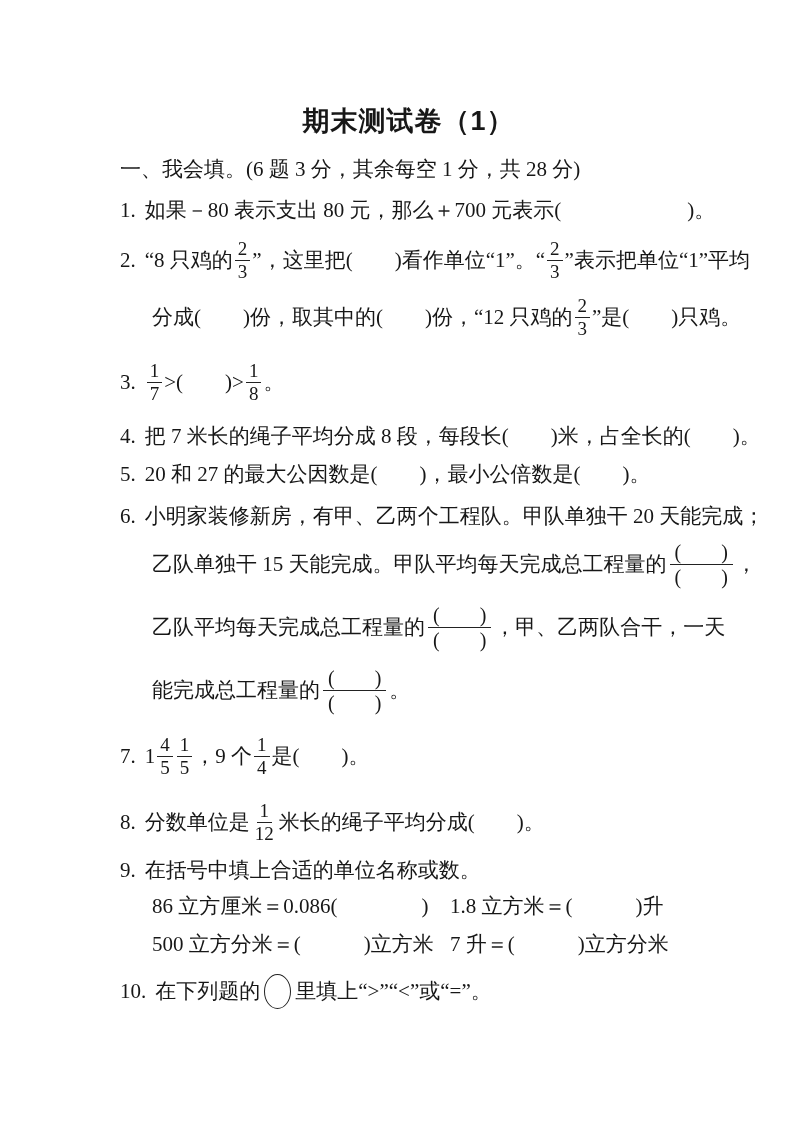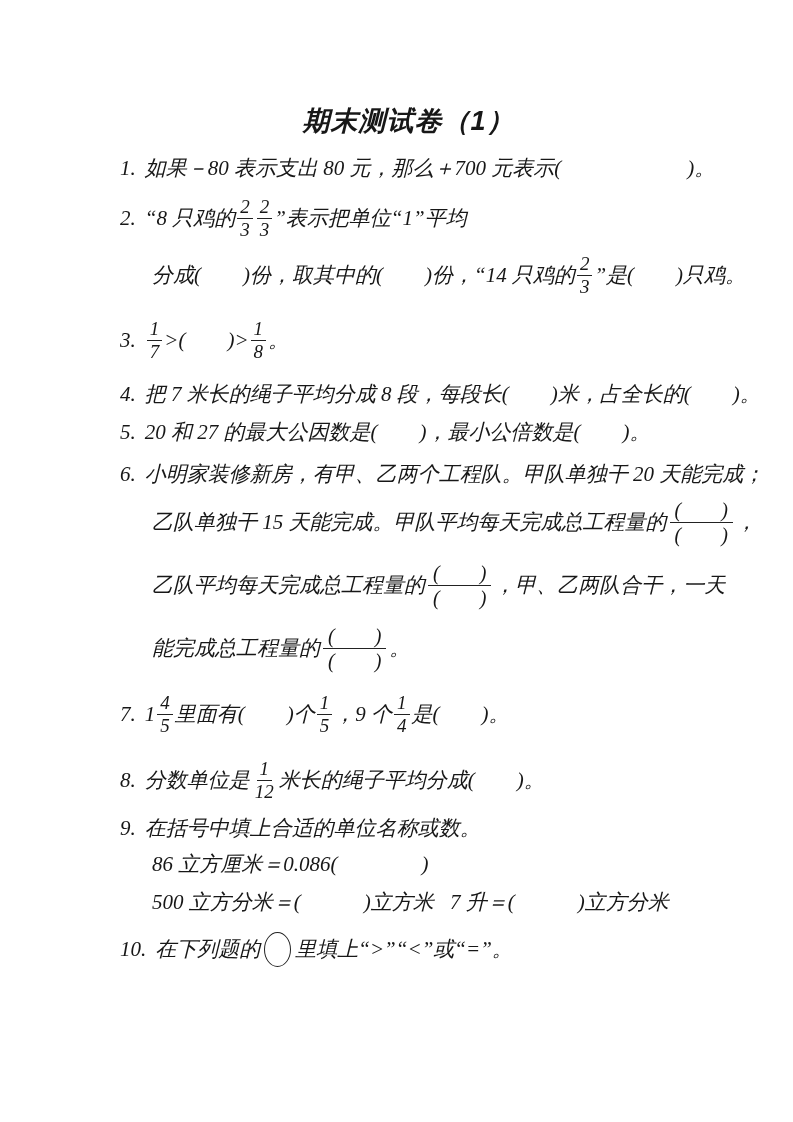--- a/index.html
+++ b/index.html
@@ -6,21 +6,20 @@
   .page{
     position:relative;
     width:793px;height:1122px;
     background:#ffffff;
     box-sizing:border-box;
     padding:103px 96px 0 120px;
     font-family:"Liberation Serif","DejaVu Serif",serif;
     font-size:21px;
     color:#171717;
     overflow:hidden;
-    font-style:italic;
   }
   .title{
     font-family:"Liberation Sans","DejaVu Sans",sans-serif;
     font-size:27px;
     font-weight:700;
     text-align:center;
     margin:0 0 14px 0;
     height:36px;line-height:36px;
     letter-spacing:1px;
   }
@@ -57,44 +56,48 @@
   
   .col1{display:inline-block;width:298px;flex:0 0 298px;}
 </style>
 </head>
 <body>
 
 <div class="page">
 
   <h1 class="title">期末测试卷（1）</h1>
 
+  <div class="section">
+    <span>一、我会填。(6 题 3 分，其余每空 1 分，共 28 分)</span>
+  </div>
 
   <div class="q mb6">
     <div class="line lh30">
       <span class="qno">1.</span>
       <span>如果－80 表示支出 80 元，那么＋700 元表示(　　　　　　)。</span>
     </div>
   </div>
 
   <div class="q mb8">
     <div class="line lh58">
       <span class="qno">2.</span>
       <span>“8 只鸡的</span>
       <span class="frac">
         <span class="num">2</span>
         <span class="den">3</span>
       </span>
+      <span>”，这里把(　　)看作单位“1”。“</span>
       <span class="frac">
         <span class="num">2</span>
         <span class="den">3</span>
       </span>
       <span>”表示把单位“1”平均</span>
     </div>
     <div class="line lh56 indent">
-      <span>分成(　　)份，取其中的(　　)份，“14 只鸡的</span>
+      <span>分成(　　)份，取其中的(　　)份，“12 只鸡的</span>
       <span class="frac">
         <span class="num">2</span>
         <span class="den">3</span>
       </span>
       <span>”是(　　)只鸡。</span>
     </div>
   </div>
 
   <div class="q mb8">
     <div class="line lh58">
@@ -158,21 +161,20 @@
   </div>
 
   <div class="q mb8">
     <div class="line lh58">
       <span class="qno">7.</span>
       <span>1</span>
       <span class="frac">
         <span class="num">4</span>
         <span class="den">5</span>
       </span>
-      <span>里面有(　　)个</span>
       <span class="frac">
         <span class="num">1</span>
         <span class="den">5</span>
       </span>
       <span>，9 个</span>
       <span class="frac">
         <span class="num">1</span>
         <span class="den">4</span>
       </span>
       <span>是(　　)。</span>
@@ -191,20 +193,21 @@
     </div>
   </div>
 
   <div class="q mb6">
     <div class="line lh34">
       <span class="qno">9.</span>
       <span>在括号中填上合适的单位名称或数。</span>
     </div>
     <div class="line lh38 indent">
       <span class="col1">86 立方厘米＝0.086(　　　　)</span>
+      <span>1.8 立方米＝(　　　)升</span>
     </div>
     <div class="line lh38 indent">
       <span class="col1">500 立方分米＝(　　　)立方米</span>
       <span>7 升＝(　　　)立方分米</span>
     </div>
   </div>
 
   <div class="q">
     <div class="line lh44">
       <span class="qno">10.</span>

